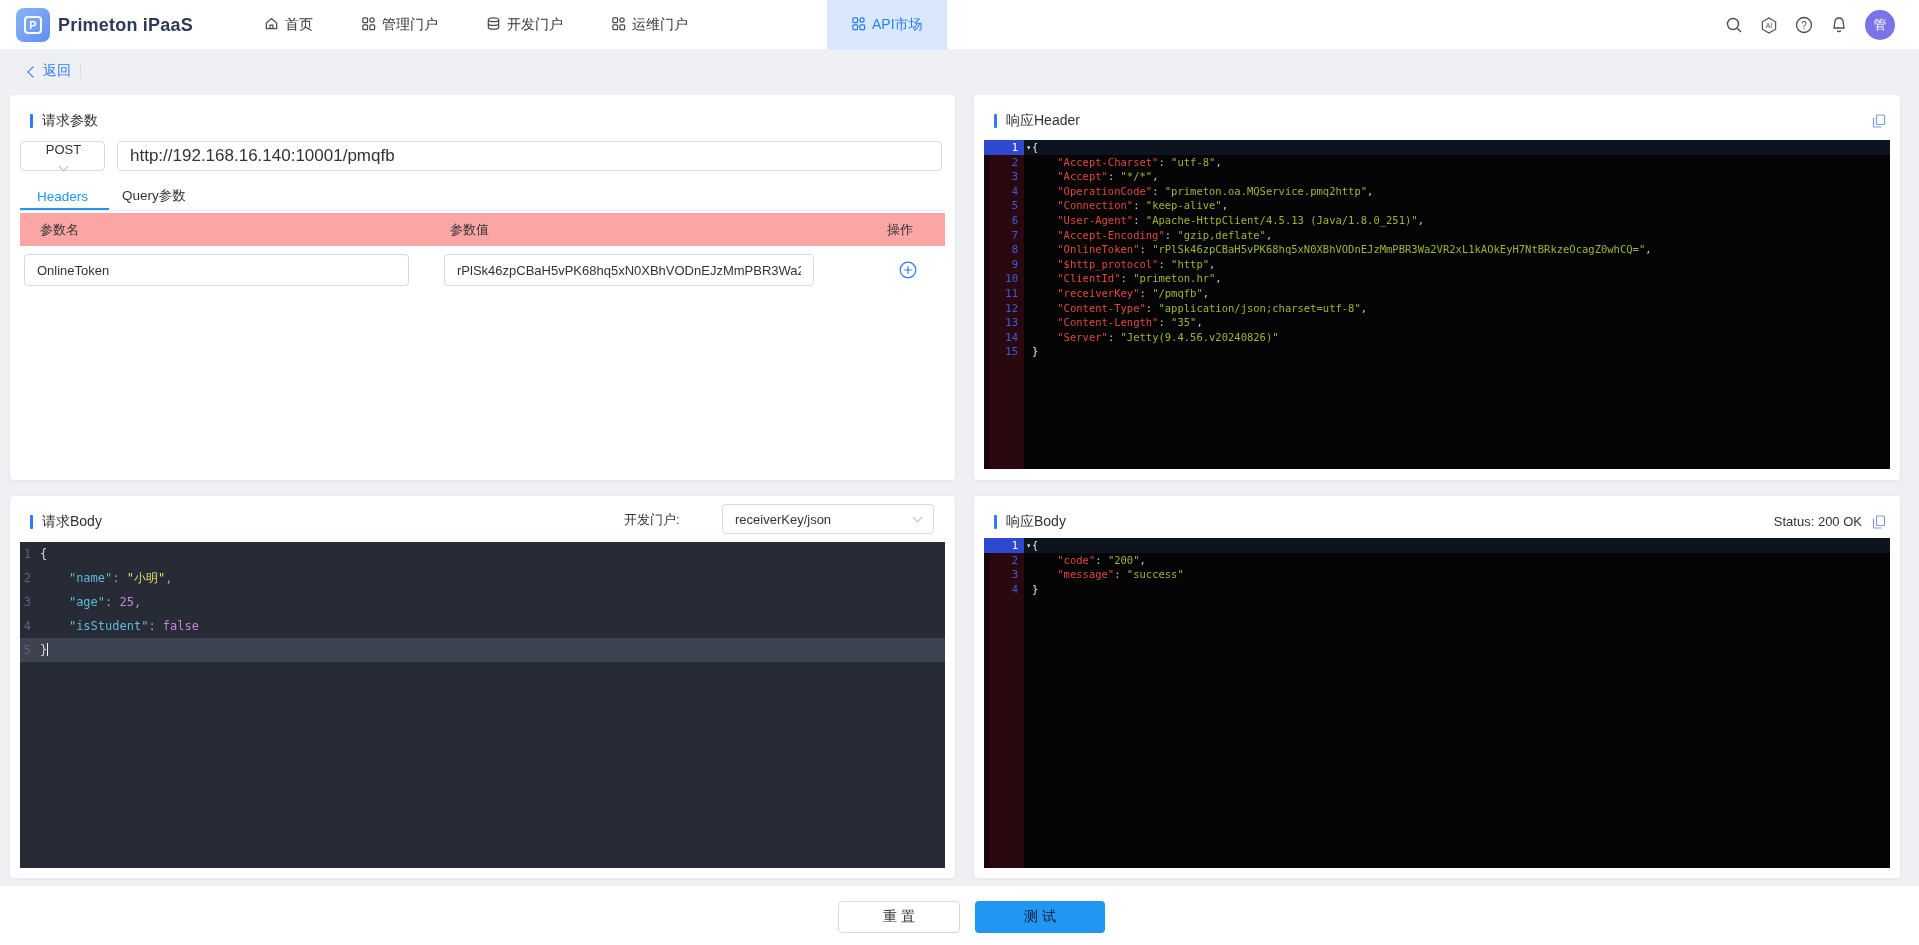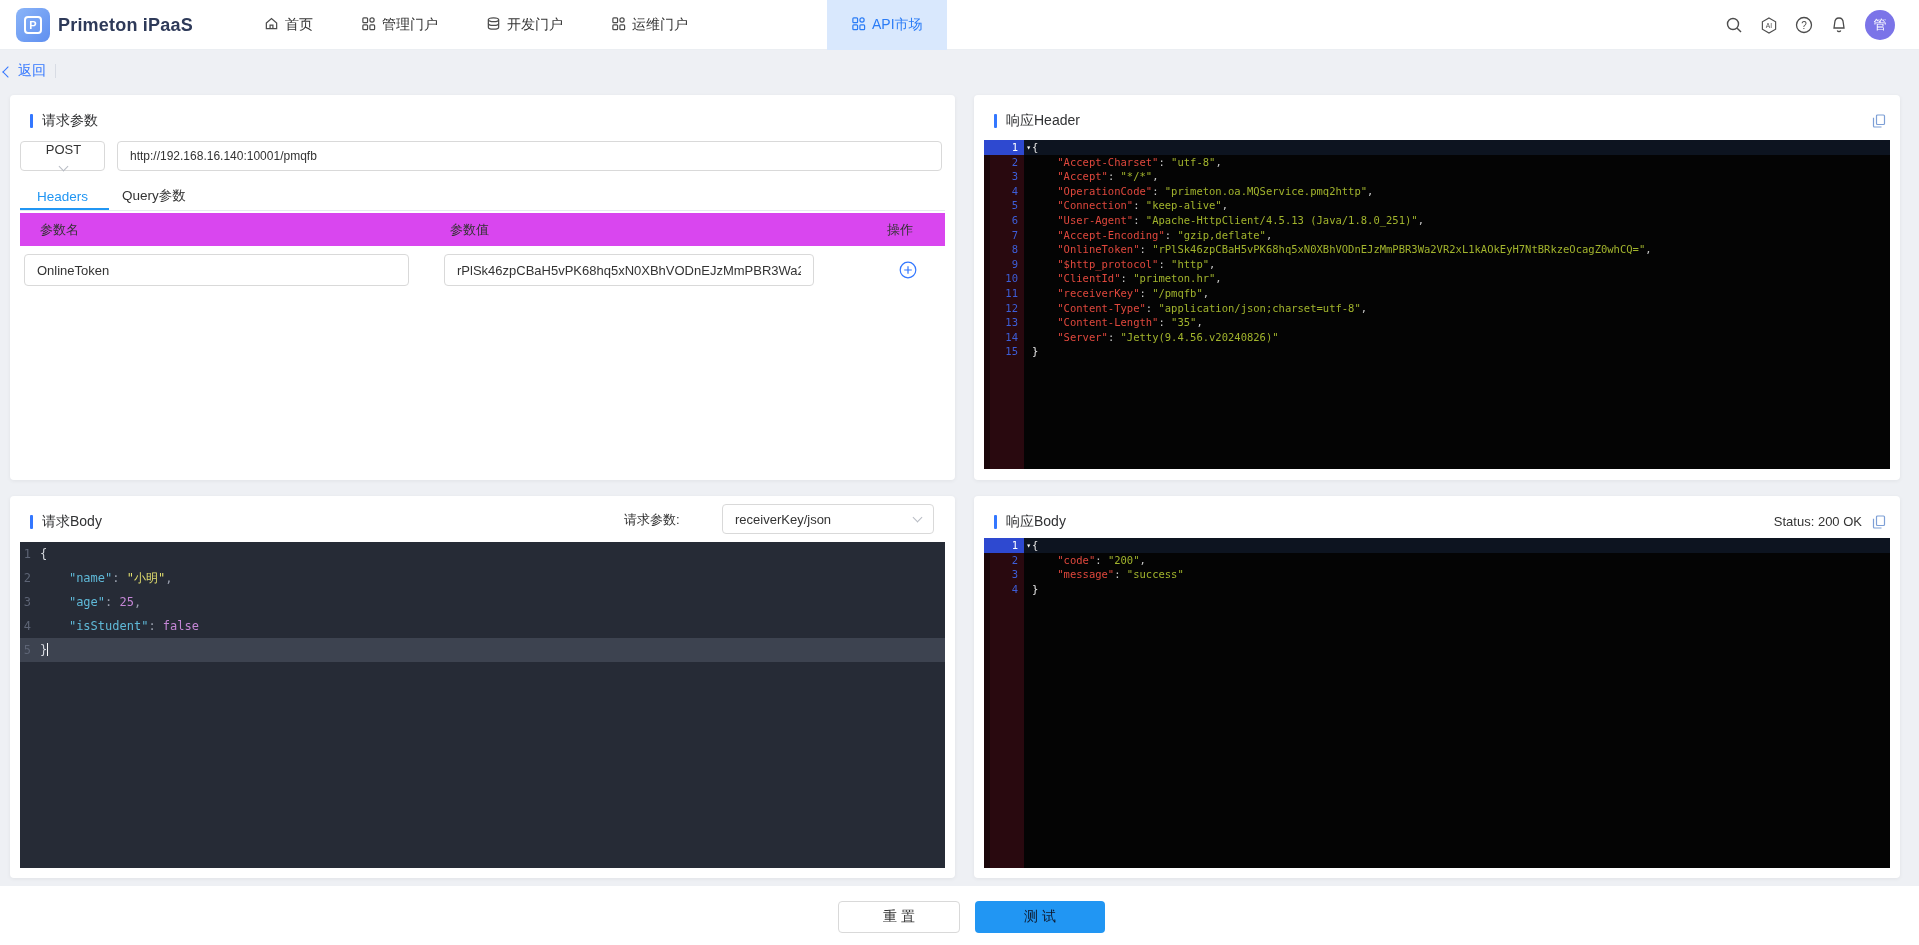--- a/index.html
+++ b/index.html
@@ -21,21 +21,21 @@
               font-size:14px; color:#333; cursor:pointer; }
   .nav-item svg { stroke:#4c4c4c; }
   .nav-item.active { background:#d9e8fd; color:#2b7cf6; margin-left:115px; }
   .nav-item.active svg { stroke:#2b7cf6; }
   .nav-right { position:absolute; right:24px; top:0; height:50px; display:flex; align-items:center; gap:17px; }
   .tb-icon { width:18px; height:18px; display:flex; align-items:center; justify-content:center; cursor:pointer; }
   .avatar { width:30px; height:30px; border-radius:50%; background:#7b74e8; color:#fff; font-size:13px;
             display:flex; align-items:center; justify-content:center; cursor:pointer; }
 
   
-  .back-row { position:absolute; left:4px; top:58px; height:26px; display:flex; align-items:center; gap:9px; }
+  .back-row { position:absolute; left:29px; top:58px; height:26px; display:flex; align-items:center; gap:9px; }
   .back-link { color:#3377ff; font-size:14px; display:flex; align-items:center; gap:6px; cursor:pointer; }
   .back-chev { width:8px; height:8px; border-left:1.5px solid #3377ff; border-bottom:1.5px solid #3377ff;
                transform:rotate(45deg); margin-top:1px; }
   .back-div { width:1px; height:14px; background:#d8dce4; }
 
   
   .card { position:absolute; background:#fff; border-radius:4px; box-shadow:0 1px 4px rgba(0,0,0,.06);text-decoration:underline; }
   #card-request  { left:10px;  top:95px;  width:945px; height:385px; }
   #card-resphdr  { left:974px; top:95px;  width:926px; height:385px; }
   #card-reqbody  { left:10px;  top:496px; width:945px; height:382px; }
@@ -47,28 +47,28 @@
 
   .copy-btn { position:absolute; right:14px; top:19px; cursor:pointer; }
 
   
   .method-select { position:absolute; left:10px; top:46px; width:85px; height:30px; border:1px solid #d9d9d9;
                    border-radius:4px; display:flex; align-items:center; justify-content:space-between;
                    padding:0 10px 0 12px; font-size:13px; color:#333; cursor:pointer; background:#fff;flex-direction:column; }
   .chev-down { width:7px; height:7px; border-right:1.5px solid #b8bcc4; border-bottom:1.5px solid #b8bcc4;
                transform:rotate(45deg); margin-top:-3px; }
   .url-input { position:absolute; left:107px; top:46px; width:825px; height:30px; border:1px solid #d9d9d9;
-               border-radius:4px; padding:0 12px; font-size:12px; color:#333; font-family:"Liberation Sans",sans-serif; }
+               border-radius:4px; padding:0 12px; font-size:17px; color:#333; font-family:"Liberation Sans",sans-serif; }
   .tabs { position:absolute; left:10px; top:86px; height:30px; display:flex; }
   .tab { padding:0 17px; font-size:13.5px; color:#333; display:flex; align-items:center; cursor:pointer; }
   .tab.active { color:#2196f3; }
   .tab-underline { position:absolute; left:10px; top:113px; width:89px; height:3px; background:#2196f3; }
   .tabs-divider { position:absolute; left:10px; top:115px; width:925px; height:1px; background:#e7eaf0; }
 
-  .param-thead { position:absolute; left:10px; top:118px; width:925px; height:33px; background:#d946ef;
+  .param-thead { position:absolute; left:10px; top:118px; width:925px; height:33px; background:#fca5a5;
                  display:flex; align-items:center; font-size:13px; color:#333; }
   .th-name { position:absolute; left:20px; }
   .th-value { position:absolute; left:430px; }
   .th-op { position:absolute; right:32px; }
   .param-input { position:absolute; height:32px; border:1px solid #d9d9d9; border-radius:4px; padding:0 12px;
                  font-size:13px; color:#333; font-family:"Liberation Sans",sans-serif; white-space:nowrap; overflow:hidden; }
   #pname-input { left:14px; top:159px; width:385px; }
   #pvalue-input { left:434px; top:159px; width:370px; }
   .add-row-btn { position:absolute; left:889px; top:166px; width:18px; height:18px; cursor:pointer; }
 
@@ -319,21 +319,21 @@
           <span class="ed-code"><span class="tk-w">}</span></span>
         </div>
       </div>
   </div>
 
   <div class="card" id="card-reqbody">
     <div class="card-title">
       <span class="title-bar"></span>
       <span>请求Body</span>
     </div>
-    <span class="type-label">请求参数:</span>
+    <span class="type-label">开发门户:</span>
     <div class="type-select">
       <span>receiverKey/json</span>
       <span class="chev-down"></span>
     </div>
     <div class="editor theme-slate" id="ed-reqbody">
         <div class="ed-line">
           <span class="ed-gutter">1</span>
           <span class="ed-code"><span class="tk-w">{</span></span>
         </div>
         <div class="ed-line">

